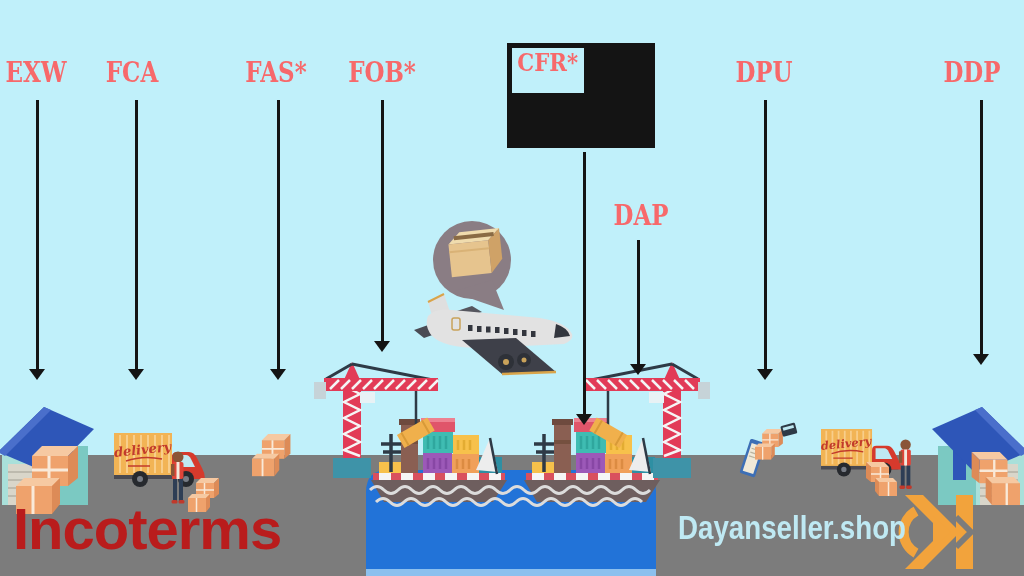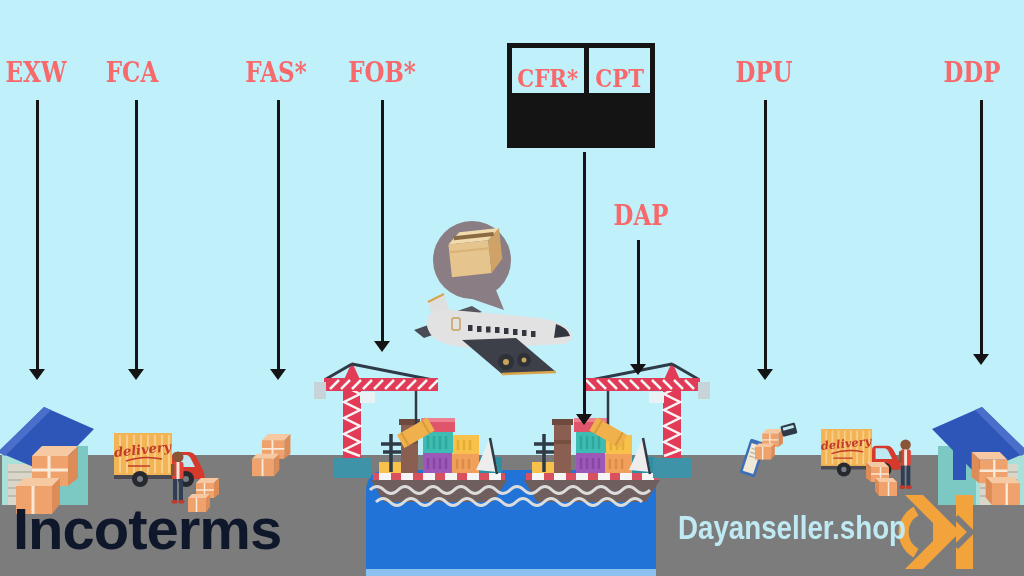--- a/index.html
+++ b/index.html
@@ -8,25 +8,25 @@
   .scene{position:absolute;inset:0;z-index:1}
   .term{position:absolute;transform:translateX(-50%) scaleX(0.82);font:700 28px "DejaVu Serif",serif;
         color:#F7696B;white-space:nowrap;z-index:3;line-height:1}
   .arrow{position:absolute;width:3px;background:#141414;z-index:2}
   .arrow::after{content:"";position:absolute;left:50%;bottom:-10px;transform:translateX(-50%);
         width:0;height:0;border-left:8px solid transparent;border-right:8px solid transparent;
         border-top:11px solid #141414}
   .grid-box{position:absolute;left:507px;top:43px;width:148px;height:105px;box-sizing:border-box;
         border:5px solid #141414;background:#141414;display:grid;
         grid-template-columns:1fr 1fr;grid-template-rows:1fr 1fr;gap:5px;z-index:3}
-  .grid-cell{background:#C0F0FA;display:flex;align-items:flex-end;justify-content:center;
+  .grid-cell{background:#C0F0FA;display:flex;align-items:flex-start;justify-content:center;
         font:700 25px "DejaVu Serif",serif;color:#F7696B}
   .grid-cell span{display:inline-block;transform:scaleX(0.85);white-space:nowrap}
   .title{position:absolute;left:13px;top:499px;font:700 58px "Liberation Sans",sans-serif;
-        color:#0f172a;letter-spacing:-1px;z-index:3;line-height:1.05}
+        color:#b91c1c;letter-spacing:-1px;z-index:3;line-height:1.05}
   .brand{position:absolute;left:678px;top:511px;font:700 33px "Liberation Sans",sans-serif;
         color:#BFE9F3;transform:scaleX(0.84);transform-origin:left top;z-index:3;line-height:1.05;white-space:nowrap}
 </style>
 </head>
 <body>
 
 <div class="canvas">
 
   <svg class="scene" viewBox="0 0 1024 576" width="1024" height="576">
     <defs>
@@ -205,23 +205,20 @@
   <div class="term" style="left:276px;top:59px">FAS*</div>
   <div class="term" style="left:382px;top:59px">FOB*</div>
   <div class="term" style="left:764px;top:59px">DPU</div>
   <div class="term" style="left:972px;top:59px">DDP</div>
   <div class="term" style="left:641px;top:202px">DAP</div>
 
   <div class="grid-box">
     <div class="grid-cell">
         <span>CFR*</span>
       </div>
-    <div class="grid-cell">
-        <span>CPT</span>
-      </div>
   </div>
 
   <div class="arrow" style="left:35.5px;top:100px;height:270px"></div>
   <div class="arrow" style="left:134.5px;top:100px;height:270px"></div>
   <div class="arrow" style="left:276.5px;top:100px;height:270px"></div>
   <div class="arrow" style="left:380.5px;top:100px;height:242px"></div>
   <div class="arrow" style="left:582.5px;top:152px;height:263px"></div>
   <div class="arrow" style="left:636.5px;top:240px;height:125px"></div>
   <div class="arrow" style="left:763.5px;top:100px;height:270px"></div>
   <div class="arrow" style="left:979.5px;top:100px;height:255px"></div>

